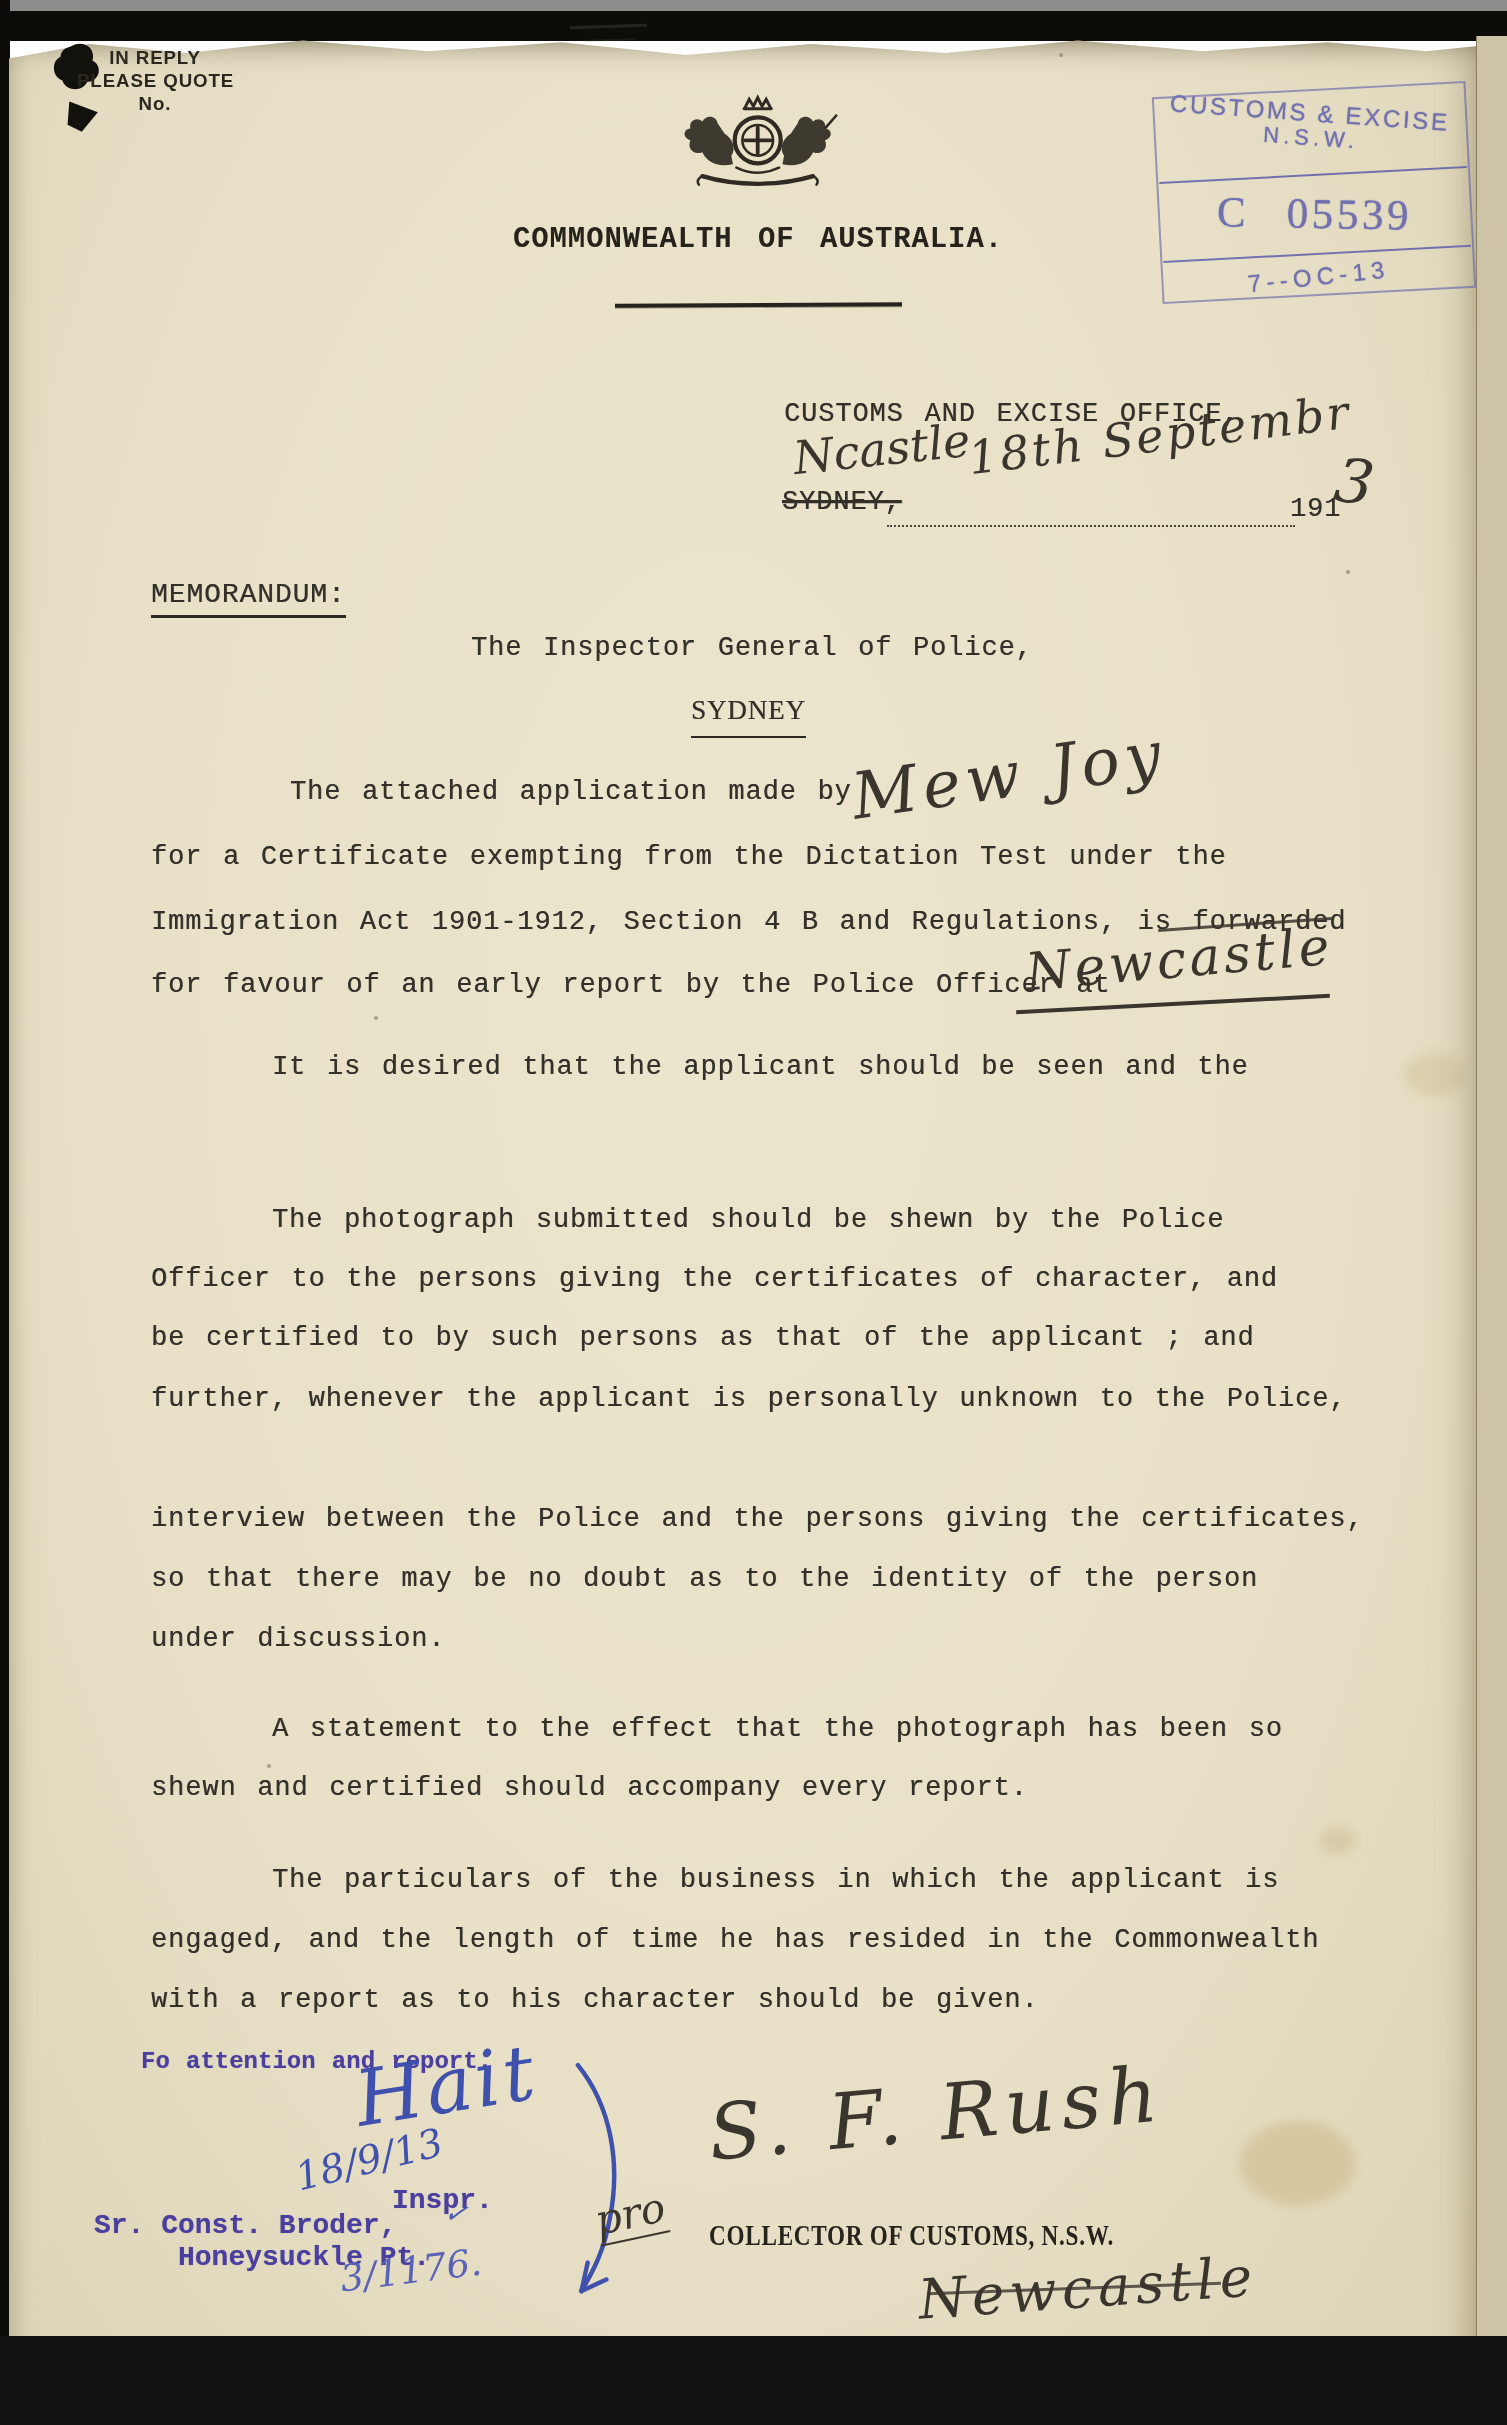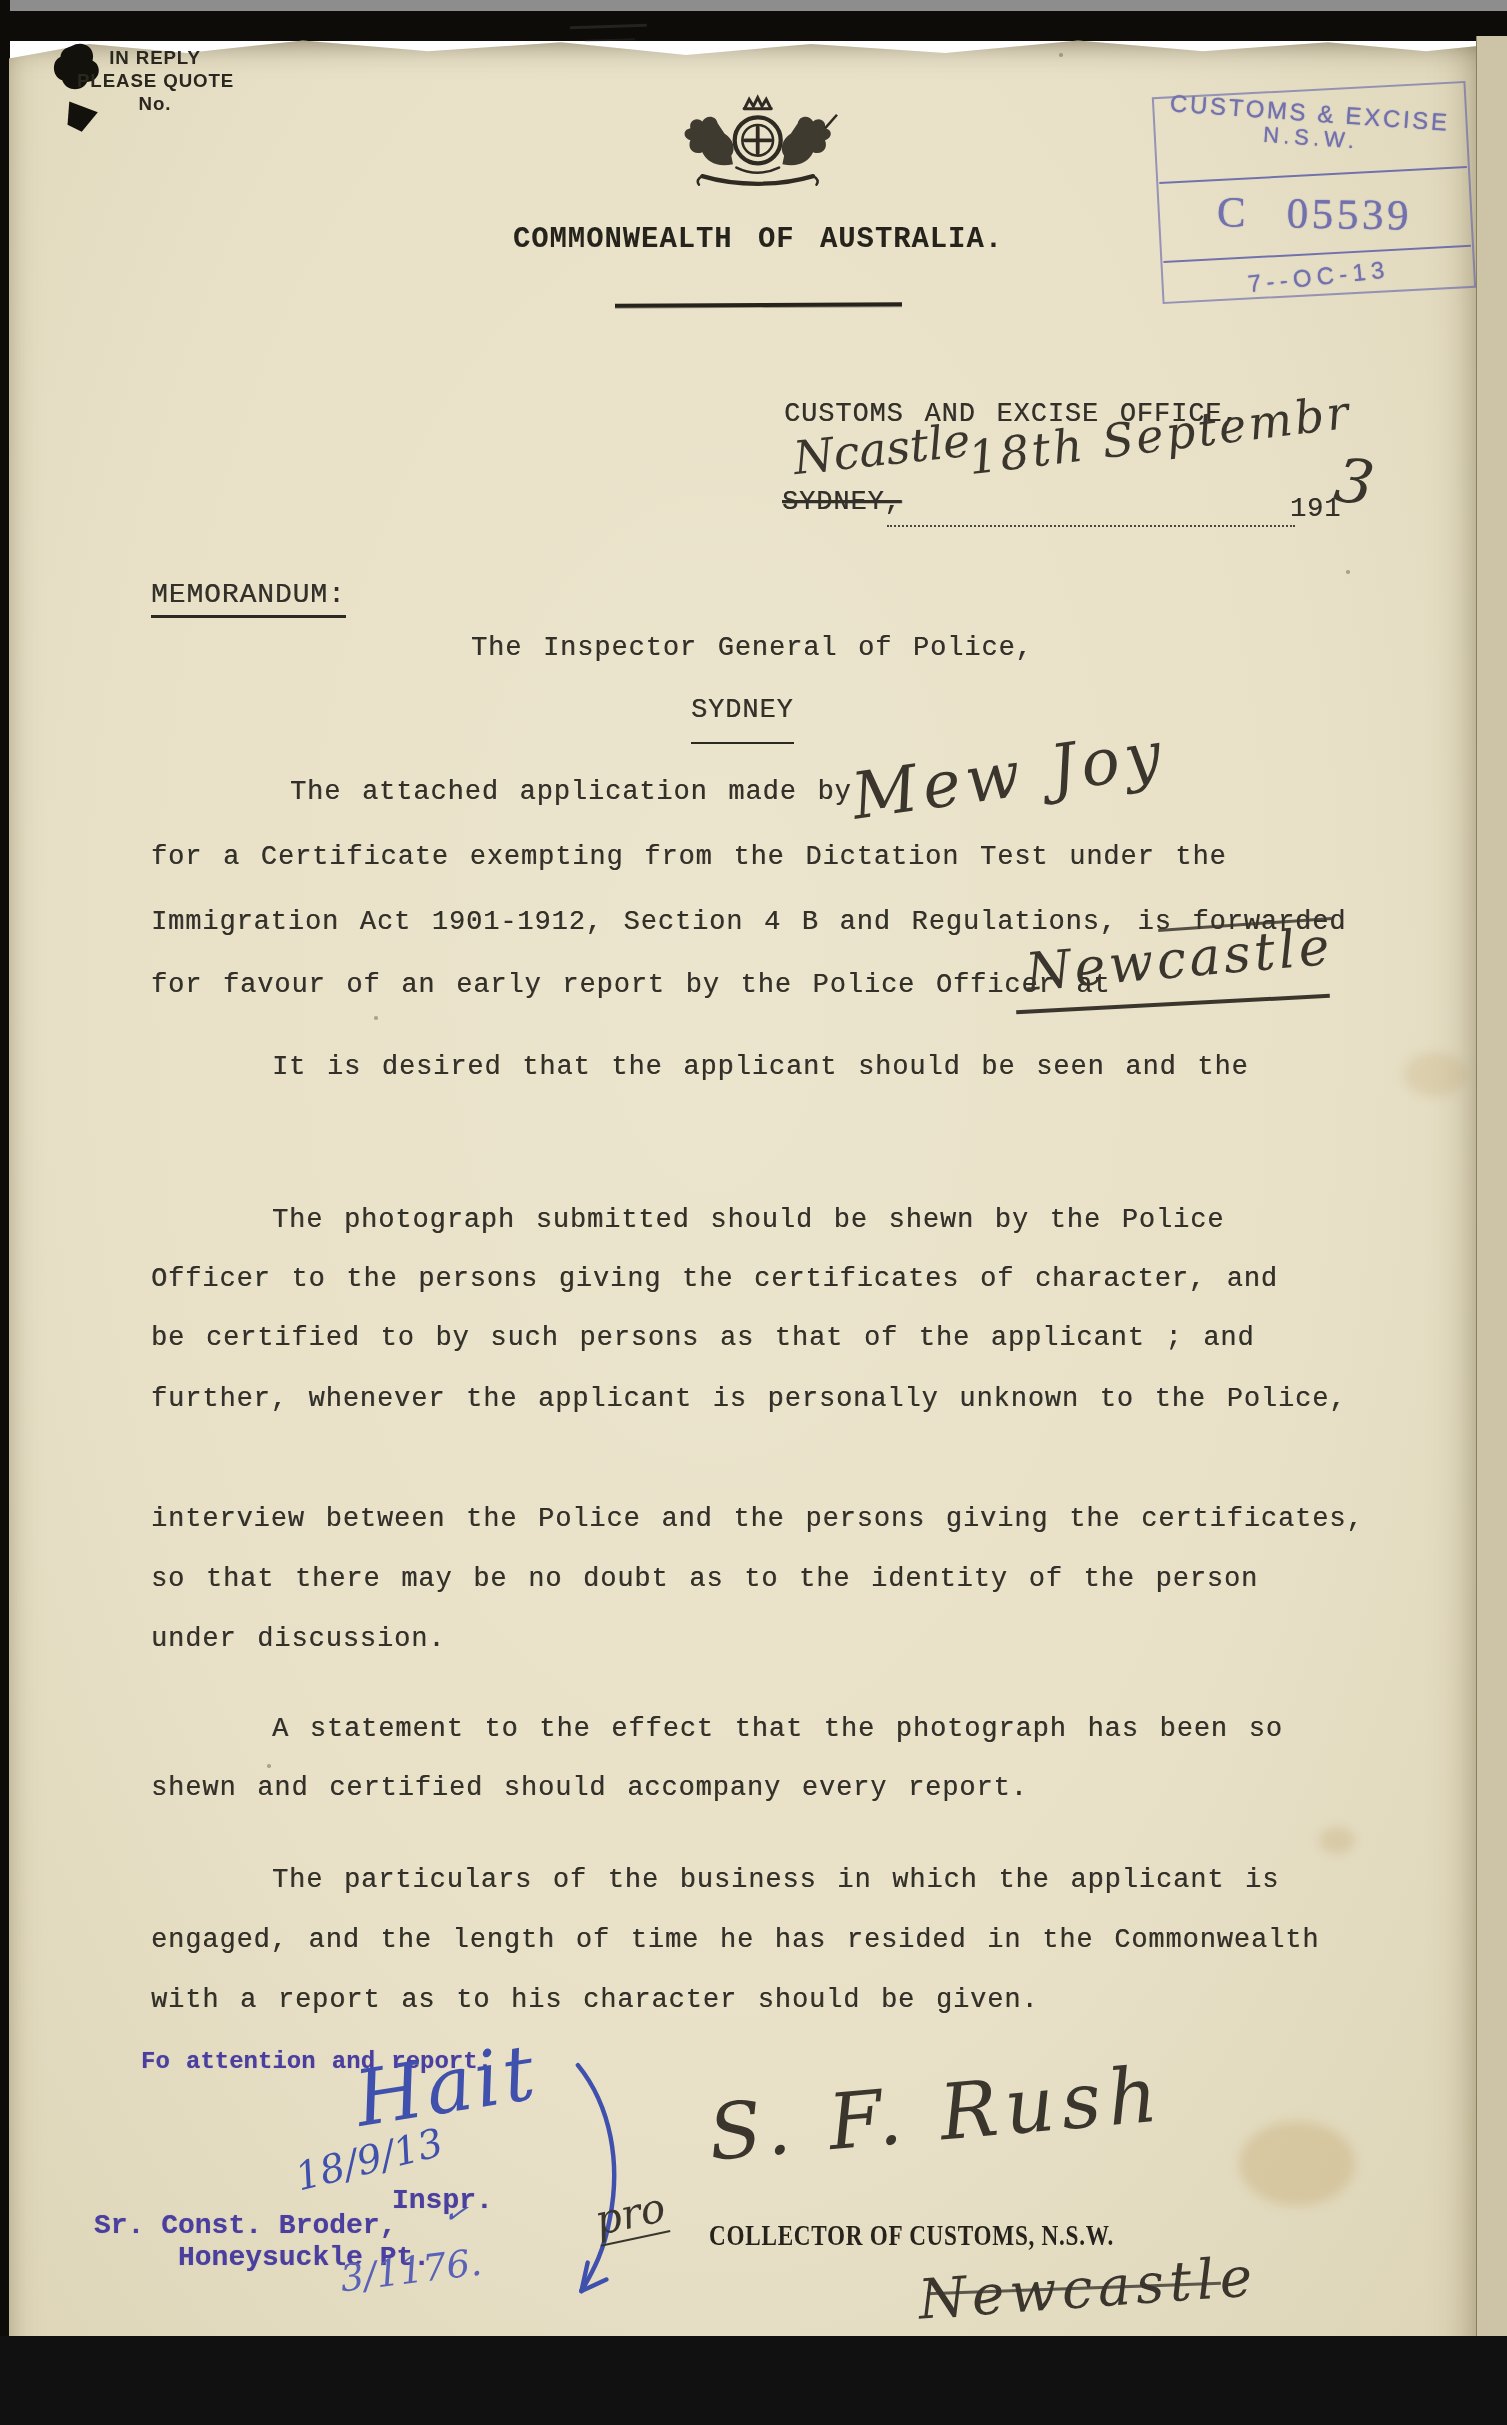--- a/index.html
+++ b/index.html
@@ -23,21 +23,21 @@
          z-index:1;}
   .stain{position:absolute;border-radius:50%;filter:blur(5.3px);z-index:2;}
   .speck{position:absolute;width:3.6px;height:3.6px;border-radius:50%;background:#6b6455;opacity:.5;z-index:2;}
 
   
   .t{position:absolute;font-family:"Liberation Mono","DejaVu Sans Mono",monospace;
      color:#33302a;font-size:27px;letter-spacing:0.9px;word-spacing:3.6px;white-space:nowrap;
      text-shadow:0.4px 0.4px 0 rgba(51,48,42,.65);z-index:10;}
   .strike{text-decoration:line-through;text-decoration-thickness:2.7px;}
   .u-heavy{border-bottom:3.6px solid #2c2922;padding-bottom:4.5px;}
-  .u-med{border-bottom:2.7px solid #2c2922;padding-bottom:17px;}
+  .u-med{border-bottom:2.7px solid #2c2922;padding-bottom:10px;font-family:Liberation Serif, serif;}
 
   
   .print{position:absolute;color:#26231c;white-space:nowrap;z-index:10;}
   .reply-note{left:77px;top:46px;width:156px;text-align:center;font-weight:bold;font-size:18.7px;
               letter-spacing:0.9px;line-height:23px;color:#2a271f;}
   .cw-title{left:446px;top:223px;width:624px;text-align:center;
             font-family:"Liberation Mono","DejaVu Sans Mono",monospace;font-weight:bold;
             font-size:29px;letter-spacing:0.9px;word-spacing:7.1px;}
   .cw-rule{position:absolute;left:615px;top:303px;width:287px;height:3.6px;background:#26231c;
            transform:rotate(-.3deg);z-index:10;box-shadow:0 0.9px 0 rgba(38,35,28,.4);}

